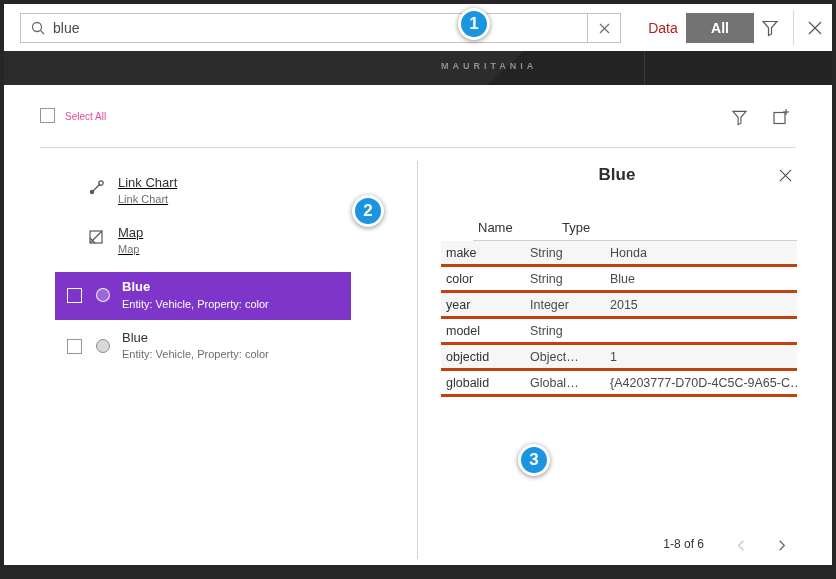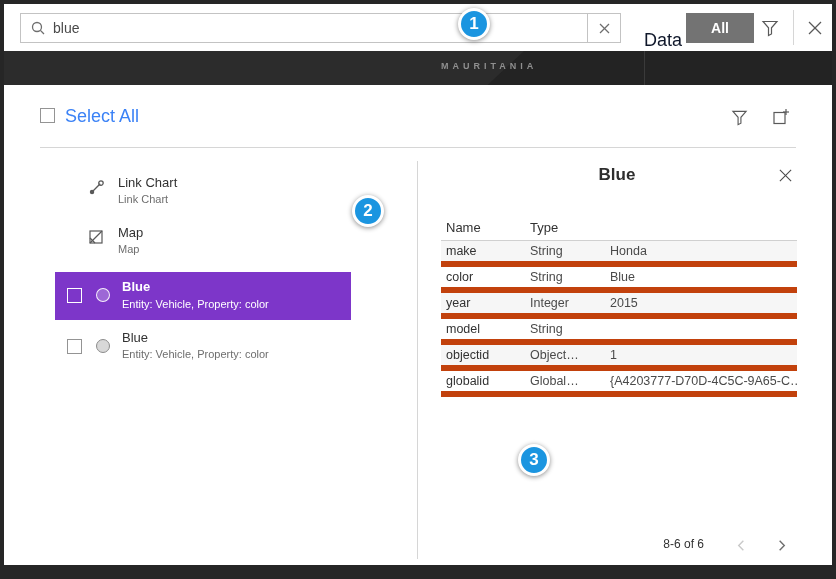--- a/index.html
+++ b/index.html
@@ -6,68 +6,68 @@
   body { background:#111; font-family:"Liberation Sans", sans-serif; }
   .frame { position:relative; width:836px; height:579px; background:#262626; overflow:hidden; margin:0 auto; }
 
   
   .topbar { position:absolute; left:4px; top:4px; width:828px; height:47px; background:#fff; }
   .search-group { position:absolute; left:16px; top:9px; width:601px; height:30px; border:1px solid #c3c3c3; display:flex; align-items:center; background:#fff; }
   .icon-btn { display:flex; align-items:center; justify-content:center; cursor:pointer; }
   .search-glyph { padding:0 7px 0 9px; display:flex; align-items:center; }
   .search-input { flex:1; border:none; outline:none; font-size:14px; color:#4a4a4a; height:100%; font-family:"Liberation Sans",sans-serif; }
   .clear-btn { width:33px; height:100%; border-left:1px solid #c3c3c3; }
-  .data-label { position:absolute; left:636px; top:21px; width:46px; height:30px; display:flex; align-items:center; justify-content:center; font-size:18px; color:#0f172a; cursor:pointer; }
+  .data-label { position:absolute; left:636px; top:9px; width:46px; height:30px; display:flex; align-items:center; justify-content:center; font-size:14px; color:#b91c1c; cursor:pointer; }
   .all-btn { position:absolute; left:682px; top:9px; width:68px; height:30px; background:#737373; color:#fff; font-size:14px; display:flex; align-items:center; justify-content:center; cursor:pointer;font-weight:bold; }
   .topbar-funnel { position:absolute; left:751px; top:10px; width:30px; height:28px; }
   .topbar-divider { position:absolute; left:789px; top:6px; width:1px; height:35px; background:#d6d6d6; }
   .topbar-close { position:absolute; left:796px; top:10px; width:30px; height:28px; }
 
   
   .map-strip-top { position:absolute; left:4px; top:51px; width:828px; height:34px; background:#232323; overflow:hidden; }
   .map-shape-a { position:absolute; left:0; top:0; width:520px; height:34px; background:#2c2c2c; clip-path:polygon(0 0, 100% 0, 93% 100%, 0 100%); }
   .map-shape-b { position:absolute; left:640px; top:0; width:1px; height:34px; background:#3a3a3a; }
   .map-label-top { position:absolute; left:437px; top:10px; font-size:9px; letter-spacing:4px; color:#8f8f8f; font-weight:bold; }
   .map-strip-bottom { position:absolute; left:4px; top:565px; width:828px; height:10px; background:#232323; overflow:hidden;margin-top:28px; }
   .map-label-bottom { position:absolute; left:22px; top:1px; font-size:9px; color:#8a8a8a; }
 
   
   .panel { position:absolute; left:4px; top:85px; width:828px; height:480px; background:#fff; }
   .checkbox { width:15px; height:15px; border:1px solid #949494; background:#fff; cursor:pointer; }
   .select-all-box { position:absolute; left:36px; top:23px; }
-  .select-all-label { position:absolute; left:61px; top:24px; font-size:18px; color:#3b82f6; line-height:15px; }
+  .select-all-label { position:absolute; left:61px; top:24px; font-size:10px; color:#ec4899; line-height:15px; }
   .panel-funnel { position:absolute; left:722px; top:20px; width:26px; height:24px; }
   .panel-addfilter { position:absolute; left:764px; top:20px; width:26px; height:24px; }
   .panel-divider { position:absolute; left:36px; top:62px; width:756px; height:1px; background:#d6d6d6; }
 
   
   .list-item-plain { position:absolute; left:80px; width:300px; height:38px; cursor:pointer; }
   .li-icon { position:absolute; left:4px; top:4px; }
-  .li-text { position:absolute; left:34px; top:0; }
+  .li-text { position:absolute; left:34px; top:0;text-decoration:underline; }
   .li-title { font-size:13px; color:#323232; line-height:16px; }
   .li-sub { font-size:11px; color:#6e6e6e; line-height:14px; margin-top:1px; }
   .list-item-selected { position:absolute; left:51px; top:187px; width:296px; height:48px; background:#7d36c9; cursor:pointer; }
   .sel-checkbox { position:absolute; left:12px; top:16px; width:15px; height:15px; border:1px solid #fff; background:transparent; cursor:pointer; }
   .sel-circle { position:absolute; left:41px; top:16px; width:14px; height:14px; border-radius:50%; border:1.5px solid rgba(255,255,255,.9); background:rgba(255,255,255,.25); }
   .sel-text { position:absolute; left:67px; top:7px; }
   .sel-title { font-size:13px; font-weight:bold; color:#fff; line-height:16px; }
   .sel-sub { font-size:11px; color:#fff; line-height:14px; margin-top:2px; }
   .list-item-row4 { position:absolute; left:51px; top:238px; width:296px; height:48px; cursor:pointer; }
   .r4-checkbox { position:absolute; left:12px; top:16px; }
   .r4-circle { position:absolute; left:41px; top:16px; width:14px; height:14px; border-radius:50%; border:1.5px solid #8c8c8c; background:#d8d8d8; }
   .r4-text { position:absolute; left:67px; top:7px; }
 
   .v-divider { position:absolute; left:413px; top:76px; width:1px; height:398px; background:#d6d6d6; }
 
   
   .detail-title { position:absolute; left:435px; top:80px; width:356px; text-align:center; font-size:17px; font-weight:600; color:#2e2e2e; }
   .detail-close { position:absolute; left:768px; top:78px; width:26px; height:24px; }
   .dtable { position:absolute; left:437px; top:130px; width:356px; }
-  .t-row { display:grid; grid-template-columns:84px 80px 1fr; align-items:center; height:26px; padding-left:5px; font-size:12.5px; color:#4a4a4a; border-bottom:6px solid #c2410c; white-space:nowrap; overflow:hidden; }
-  .t-head { height:26px; color:#323232; font-size:13px; border-bottom:1px solid #d0d0d0; }
+  .t-row { display:grid; grid-template-columns:84px 80px 1fr; align-items:center; height:26px; padding-left:5px; font-size:12.5px; color:#4a4a4a; border-bottom:3px solid #c2410c; white-space:nowrap; overflow:hidden; }
+  .t-head { height:26px; color:#323232; font-size:13px; border-bottom:1px solid #d0d0d0;margin-left:32px; }
   .t-body .t-row:nth-child(odd) { background:#f6f6f6; }
   .t-cell-name { color:#323232; }
   .pagination-label { position:absolute; left:600px; top:452px; width:100px; text-align:right; font-size:12px; color:#323232; }
   .pager-prev { position:absolute; left:726px; top:450px; width:22px; height:20px; }
   .pager-next { position:absolute; left:766px; top:450px; width:22px; height:20px; }
 
   
   .callout { position:absolute; width:32px; height:32px; border:3px solid #fff; border-radius:50%; background:#1b95e0; color:#fff; font-size:17px; font-weight:bold; display:flex; align-items:center; justify-content:center; box-shadow:0 1px 5px rgba(0,0,0,.45); }
   .callout-1 { left:458px; top:8px; }
   .callout-2 { left:352px; top:195px; }
@@ -220,21 +220,21 @@
           <span>1</span>
         </div>
         <div class="t-row">
           <span class="t-cell-name">globalid</span>
           <span>Global…</span>
           <span>{A4203777-D70D-4C5C-9A65-C…</span>
         </div>
       </div>
     </div>
 
-    <span class="pagination-label">8-6 of 6</span>
+    <span class="pagination-label">1-8 of 6</span>
     <span class="icon-btn pager-prev">
       <svg width="13" height="13" viewBox="0 0 14 14" fill="none" stroke="#c9c9c9" stroke-width="1.5">
           <path d="M9 2L4 7l5 5"></path>
         </svg>
     </span>
     <span class="icon-btn pager-next">
       <svg width="13" height="13" viewBox="0 0 14 14" fill="none" stroke="#6e6e6e" stroke-width="1.5">
           <path d="M5 2l5 5-5 5"></path>
         </svg>
     </span>

